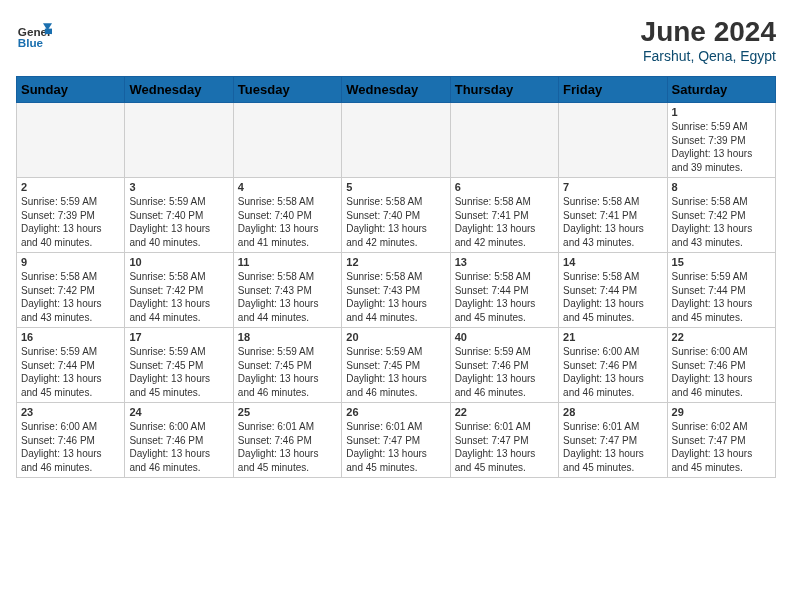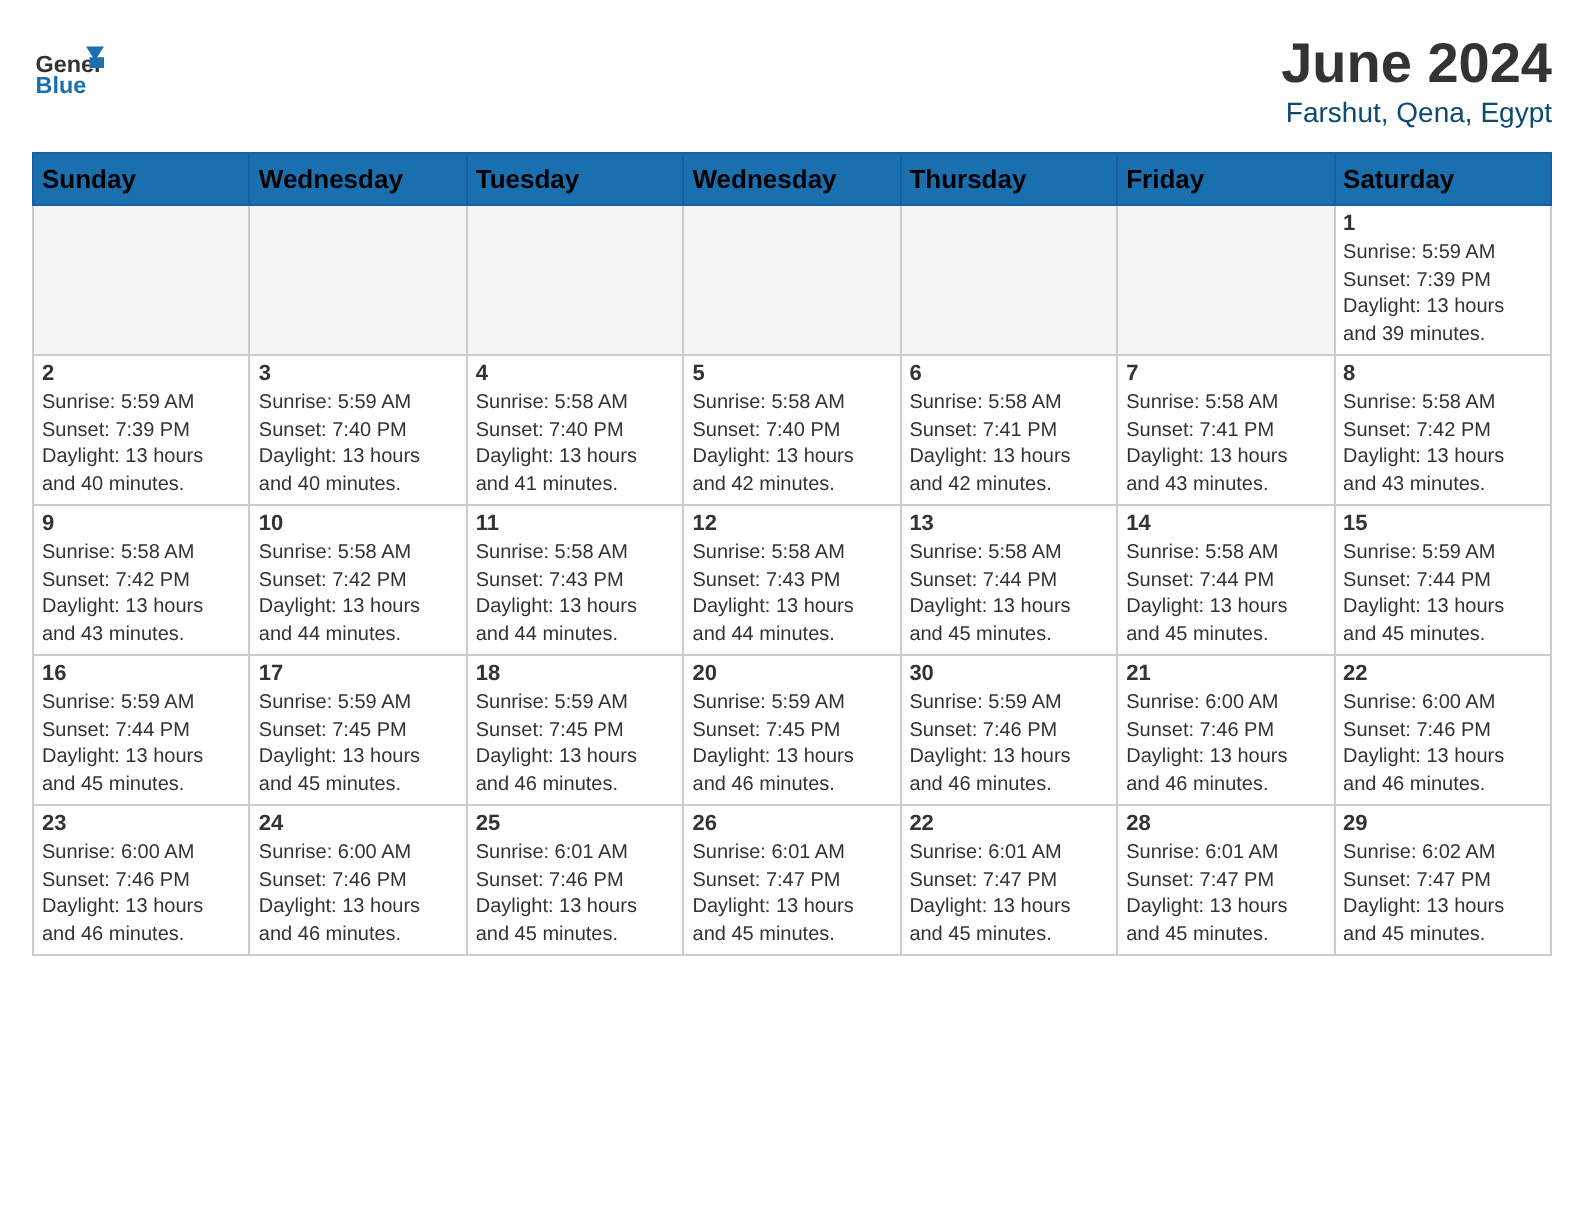--- a/index.html
+++ b/index.html
@@ -192,21 +192,21 @@
         </td>
         <td>
           <span class="day-num">18</span>
           <div class="day-info">Sunrise: 5:59 AM<br>Sunset: 7:45 PM<br>Daylight: 13 hours<br>and 46 minutes.</div>
         </td>
         <td>
           <span class="day-num">20</span>
           <div class="day-info">Sunrise: 5:59 AM<br>Sunset: 7:45 PM<br>Daylight: 13 hours<br>and 46 minutes.</div>
         </td>
         <td>
-          <span class="day-num">30</span>
+          <span class="day-num">40</span>
           <div class="day-info">Sunrise: 5:59 AM<br>Sunset: 7:46 PM<br>Daylight: 13 hours<br>and 46 minutes.</div>
         </td>
         <td>
           <span class="day-num">21</span>
           <div class="day-info">Sunrise: 6:00 AM<br>Sunset: 7:46 PM<br>Daylight: 13 hours<br>and 46 minutes.</div>
         </td>
         <td>
           <span class="day-num">22</span>
           <div class="day-info">Sunrise: 6:00 AM<br>Sunset: 7:46 PM<br>Daylight: 13 hours<br>and 46 minutes.</div>
         </td>

